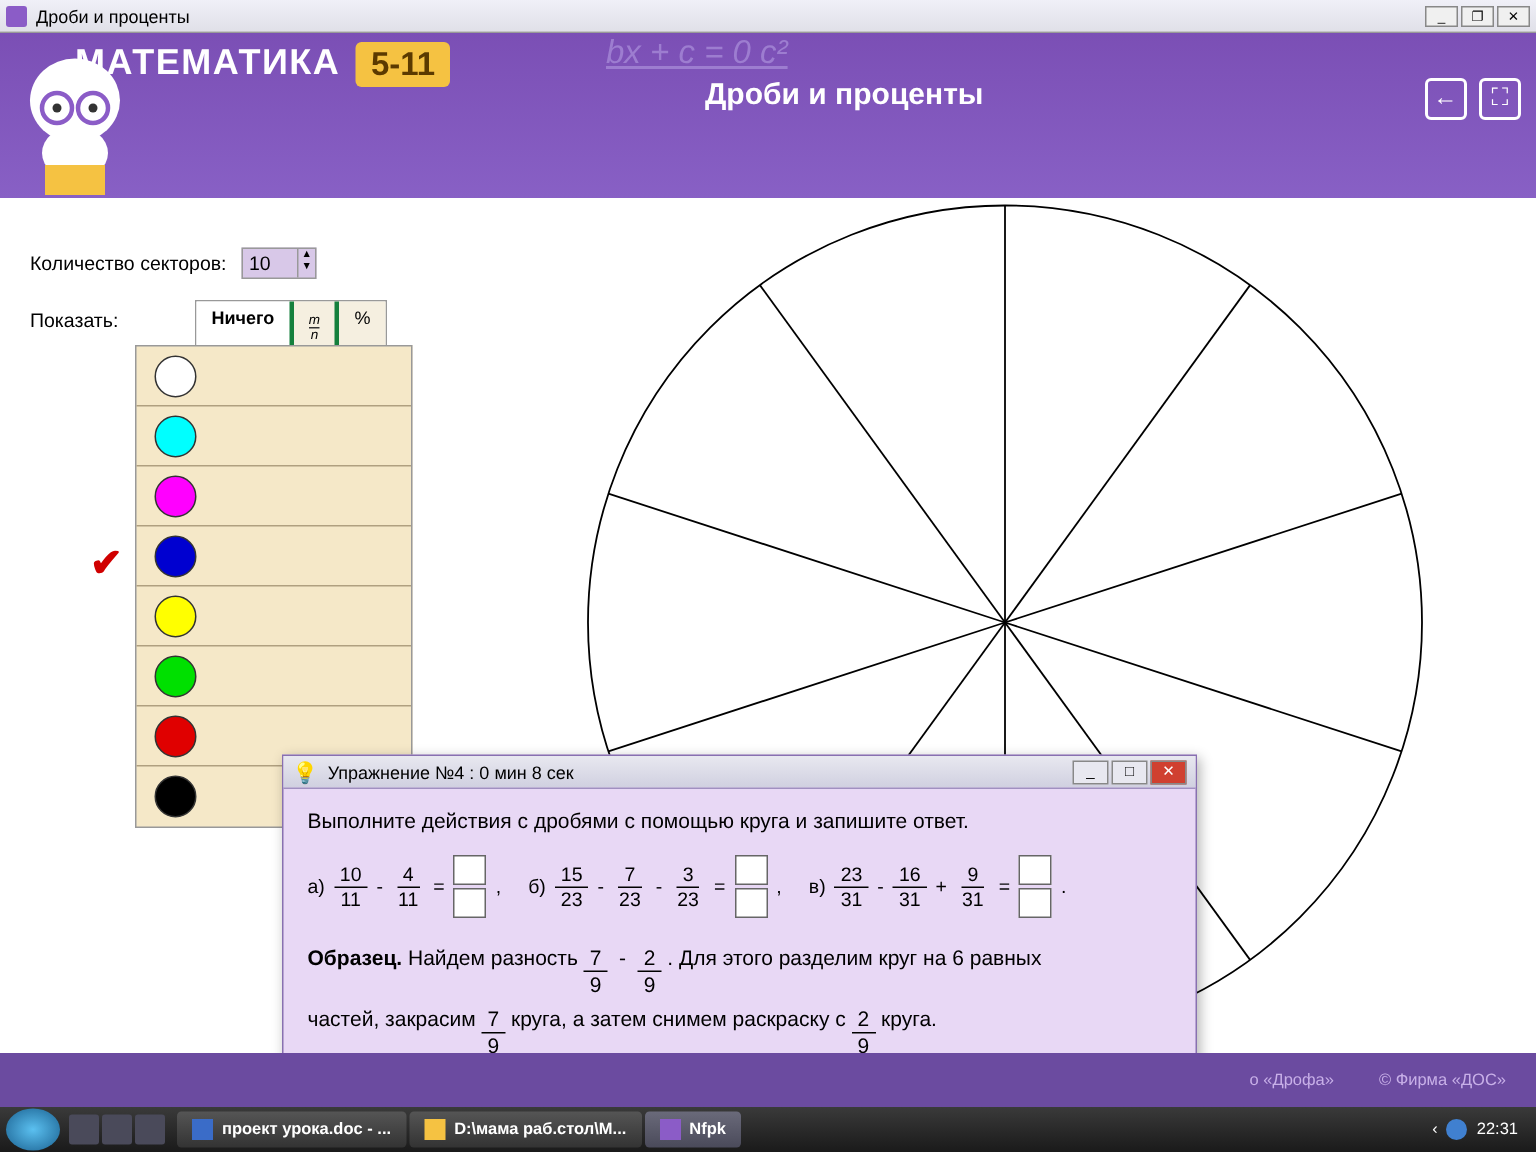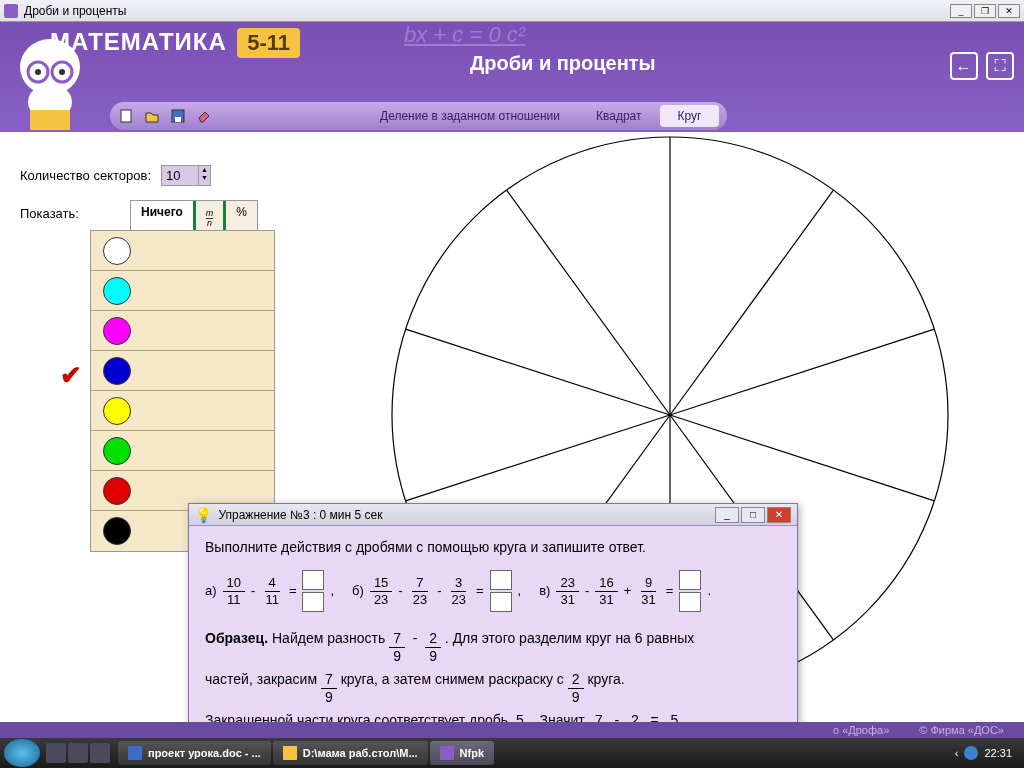--- a/index.html
+++ b/index.html
@@ -64,21 +64,21 @@
 .frac { display: inline-flex; flex-direction: column; align-items: center; line-height: 1.2; }
 .frac .num { border-bottom: 1px solid #000; padding: 0 4px; }
 .frac .den { padding: 0 4px; }
 .ansbox { width: 22px; height: 20px; border: 1px solid #666; background: #fff; display: inline-block; }
 .ansfrac { display: inline-flex; flex-direction: column; gap: 2px; }
 .example { margin-top: 12px; line-height: 2.0; }
 .ex-footer { height: 30px; border-top: 1px solid #c0b0d8; display: flex; align-items: center; padding: 0 12px; gap: 24px; }
 .ex-footer .ready { color: #008000; font-weight: bold; font-size: 14px; cursor: pointer; }
 .ex-footer .ficon { font-size: 16px; cursor: pointer; }
 
-.footer-bar { position: absolute; bottom: 30px; left: 0; right: 0; height: 16px; background: #6b4ba0; color: #c8b0e8; font-size: 11px; display: flex; align-items: center; justify-content: flex-end; padding: 0 20px; gap: 30px; }
+.footer-bar { position: absolute; bottom: 30px; left: 0; right: 0; height: 36px; background: #6b4ba0; color: #c8b0e8; font-size: 11px; display: flex; align-items: center; justify-content: flex-end; padding: 0 20px; gap: 30px; }
 
 .taskbar { position: absolute; bottom: 0; left: 0; right: 0; height: 30px; background: linear-gradient(#3a3a3a,#1a1a1a); display: flex; align-items: center; padding: 0 4px; }
 .startbtn { width: 36px; height: 28px; border-radius: 50%; background: radial-gradient(#5bc0f0,#1a6090); cursor: pointer; }
 .quicklaunch { display: flex; gap: 2px; margin-left: 6px; }
 .qicon { width: 20px; height: 20px; background: #4a4a5a; border-radius: 2px; cursor: pointer; }
 .taskbtns { display: flex; margin-left: 8px; gap: 2px; font-weight: bold; }
 .taskbtn { height: 24px; padding: 0 10px; background: linear-gradient(#555,#333); border-radius: 3px; color: #fff; font-size: 11px; display: flex; align-items: center; gap: 6px; cursor: pointer; max-width: 160px; overflow: hidden; white-space: nowrap; }
 .taskbtn.active { background: linear-gradient(#6a6a7a,#4a4a5a); }
 .tray { margin-left: auto; display: flex; align-items: center; color: #fff; font-size: 11px; gap: 6px; padding-right: 8px; }
 </style>
@@ -109,40 +109,20 @@
     <div class="brand">
       <span class="brand-title">МАТЕМАТИКА</span>
       <span class="brand-badge">5-11</span>
     </div>
   </div>
   <div class="header-title">Дроби и проценты</div>
   <div class="header-btns">
     <span class="hdrbtn">←</span>
     <span class="hdrbtn">⛶</span>
   </div>
-  <div class="toolbar">
-    <svg class="tbicon" viewBox="0 0 16 16">
-        <rect x="3" y="2" width="10" height="12" fill="#fff" stroke="#333"></rect>
-      </svg>
-    <svg class="tbicon" viewBox="0 0 16 16">
-        <path d="M2 5h5l2 2h5v7H2z" fill="#f5c242" stroke="#333"></path>
-      </svg>
-    <svg class="tbicon" viewBox="0 0 16 16">
-        <rect x="2" y="2" width="12" height="12" fill="#4070c0" stroke="#333"></rect>
-        <rect x="5" y="9" width="6" height="5" fill="#fff"></rect>
-      </svg>
-    <svg class="tbicon" viewBox="0 0 16 16">
-        <path d="M3 10l6-6 4 4-6 6H5z" fill="#e06080" stroke="#333"></path>
-      </svg>
-    <div class="tabs">
-      <div class="tab">Деление в заданном отношении</div>
-      <div class="tab">Квадрат</div>
-      <div class="tab active">Круг</div>
-    </div>
-  </div>
 </div>
 
 <div class="workspace">
   <div class="controls">
     <div class="sector-count">
       <span>Количество секторов:</span>
       <div class="spinner">
         <input value="10" style="">
         <div class="arrows">
             <span>▲</span>
@@ -204,21 +184,21 @@
       <line x1="0" y1="0" x2="-163.4" y2="224.9"></line>
       <line x1="0" y1="0" x2="-264.4" y2="85.9"></line>
       <line x1="0" y1="0" x2="-264.4" y2="-85.9"></line>
       <line x1="0" y1="0" x2="-163.4" y2="-224.9"></line>
     </g>
   </svg>
 
   <div class="exercise-window">
     <div class="ex-title">
       <span class="bulb">💡</span>
-      <span>Упражнение №3 : 0 мин  5 сек</span>
+      <span>Упражнение №4 : 0 мин  8 сек</span>
       <span class="spacer"></span>
       <span class="wbtn">_</span>
       <span class="wbtn">□</span>
       <span class="wbtn close">✕</span>
     </div>
     <div class="ex-body">
       <div>Выполните действия с дробями с помощью круга и запишите ответ.</div>
       <div class="problems">
         <div class="prob">
           <span>а)</span>

